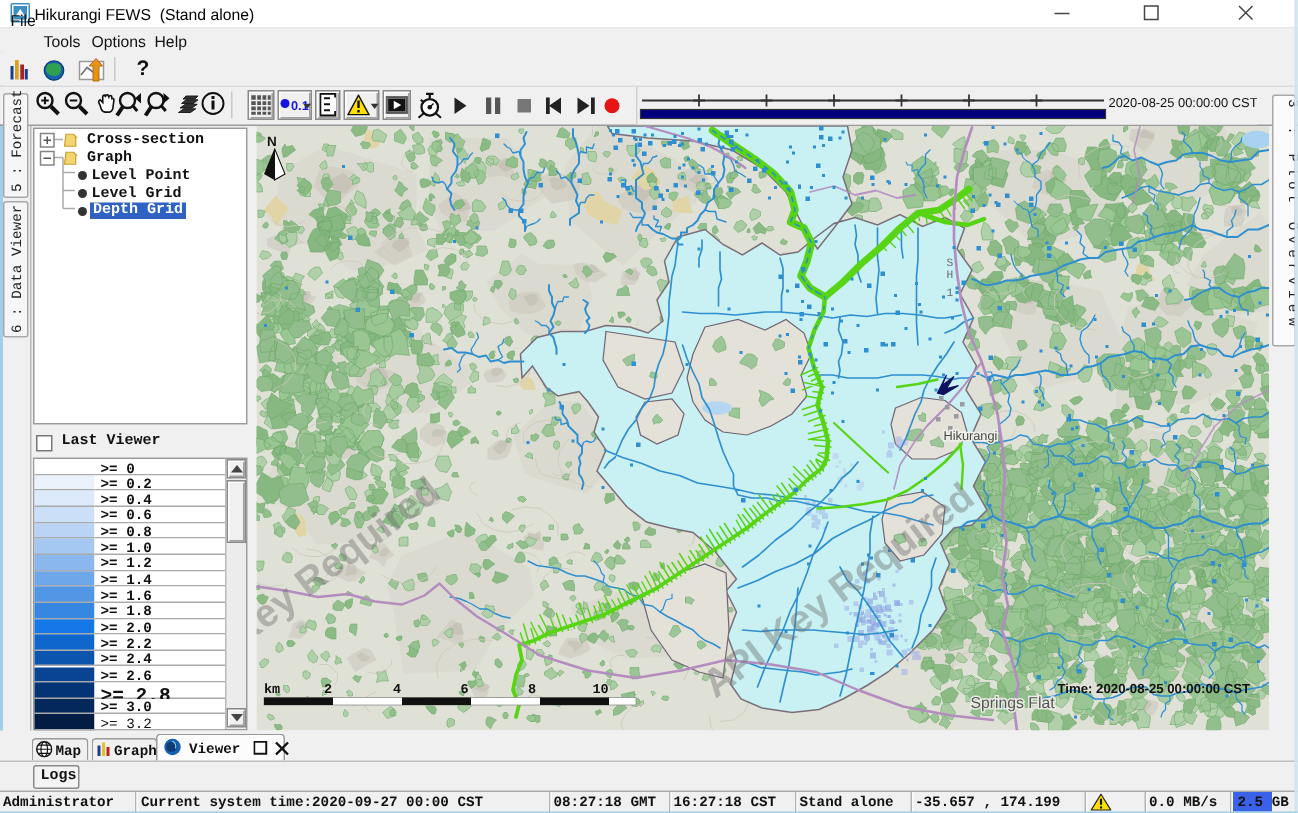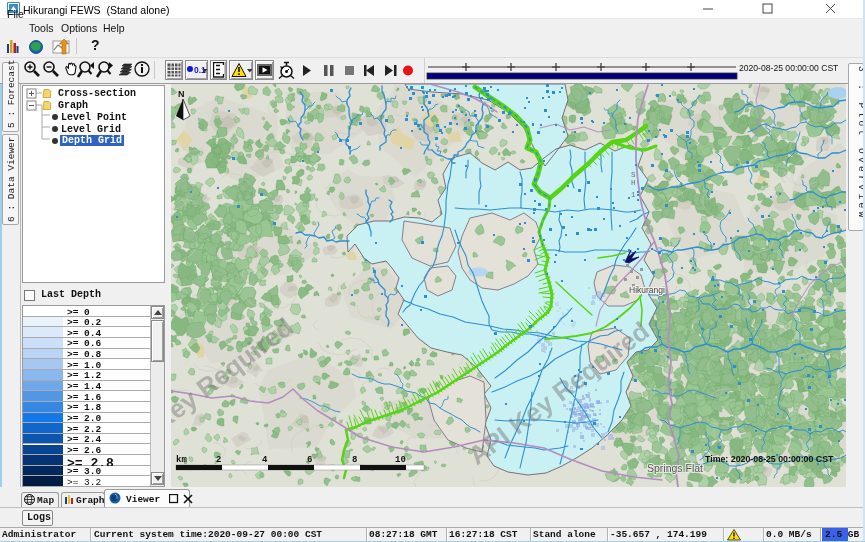--- a/index.html
+++ b/index.html
@@ -188,21 +188,21 @@
     <circle cx="29" cy="42" r="3" fill="#333"></circle>
     <circle cx="29" cy="54" r="3" fill="#333"></circle>
 </svg>
 <div class="mono abs" style="left:58px;top:88px;font-size:10px;font-weight:bold;color:#111">Cross-section</div>
 <div class="mono abs" style="left:58px;top:100px;font-size:10px;font-weight:bold;color:#111">Graph</div>
 <div class="mono abs" style="left:61px;top:112px;font-size:10px;font-weight:bold;color:#111">Level Point</div>
 <div class="mono abs" style="left:61px;top:124px;font-size:10px;font-weight:bold;color:#111">Level Grid</div>
 <div class="mono abs" style="left:60px;top:135px;font-size:10px;font-weight:bold;color:#fff;background:#2f62c5;padding:0 2px">Depth Grid</div>
 
 <div class="abs" style="left:24px;top:290px;width:11px;height:11px;background:#fff;border:1px solid #777"></div>
-<div class="mono abs" style="left:41px;top:289px;font-size:10px;font-weight:bold;color:#111">Last Depth</div>
+<div class="mono abs" style="left:41px;top:289px;font-size:10px;font-weight:bold;color:#111">Last Viewer</div>
 <div class="abs" style="left:22px;top:305px;width:143px;height:182px;background:#fff;border:1px solid #9a9a9a"></div>
 <div class="abs" style="left:23px;top:306.0px;width:40px;height:10.7px;background:#ffffff;border-bottom:1px solid #aaa"></div>
 <div class="abs" style="left:63px;top:306.0px;width:87px;height:10.7px;background:#fff;border-bottom:1px solid #aaa"></div>
 <div class="mono abs" style="left:67px;top:306.5px;font-size:9.5px;font-weight:bold;color:#111">&gt;= 0</div>
 <div class="abs" style="left:23px;top:316.6px;width:40px;height:10.7px;background:#eaf2fc;border-bottom:1px solid #aaa"></div>
 <div class="abs" style="left:63px;top:316.6px;width:87px;height:10.7px;background:#fff;border-bottom:1px solid #aaa"></div>
 <div class="mono abs" style="left:67px;top:317.1px;font-size:9.5px;font-weight:bold;color:#111">&gt;= 0.2</div>
 <div class="abs" style="left:23px;top:327.3px;width:40px;height:10.7px;background:#dbe9fa;border-bottom:1px solid #aaa"></div>
 <div class="abs" style="left:63px;top:327.3px;width:87px;height:10.7px;background:#fff;border-bottom:1px solid #aaa"></div>
 <div class="mono abs" style="left:67px;top:327.8px;font-size:9.5px;font-weight:bold;color:#111">&gt;= 0.4</div>

